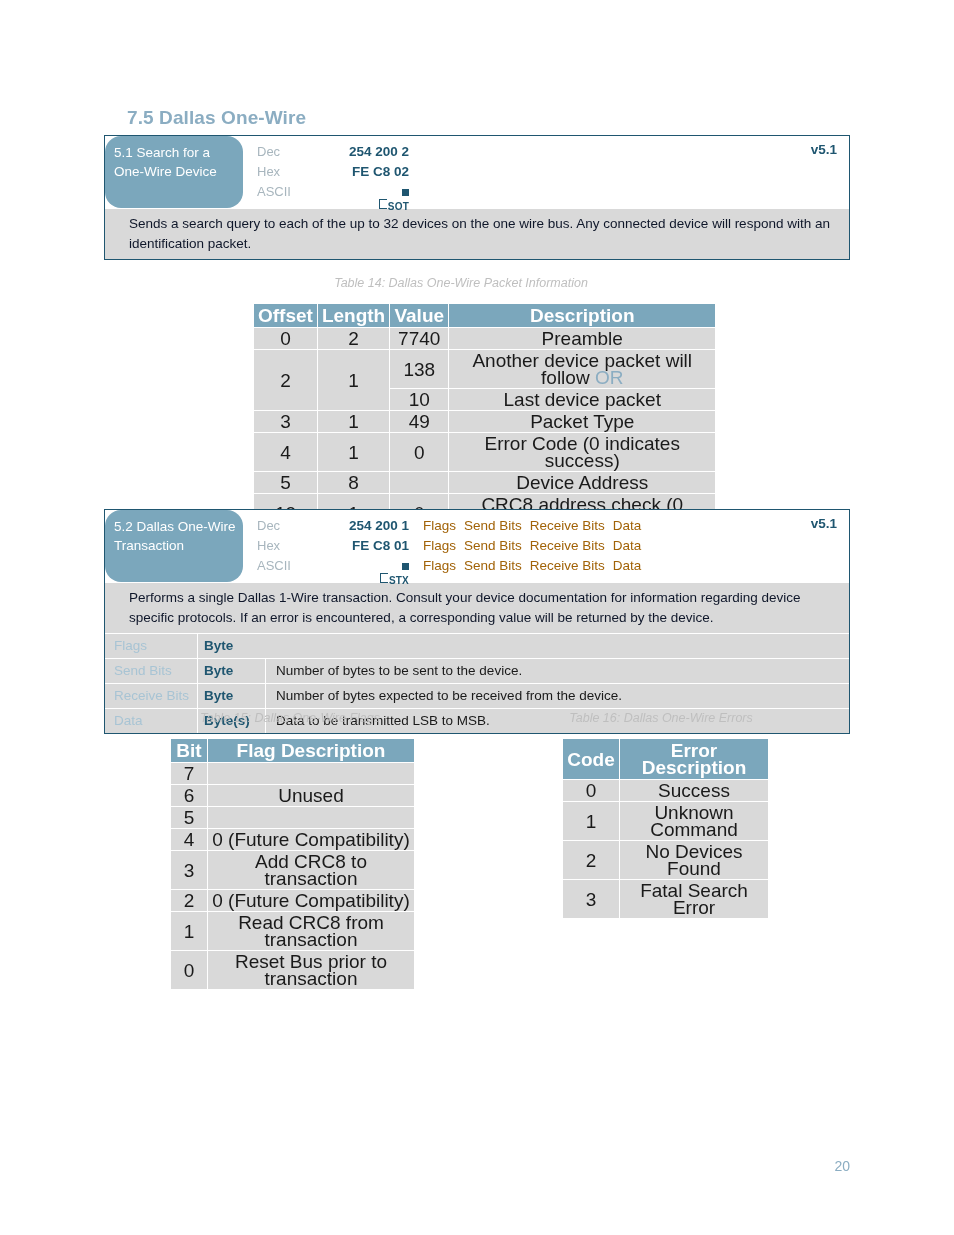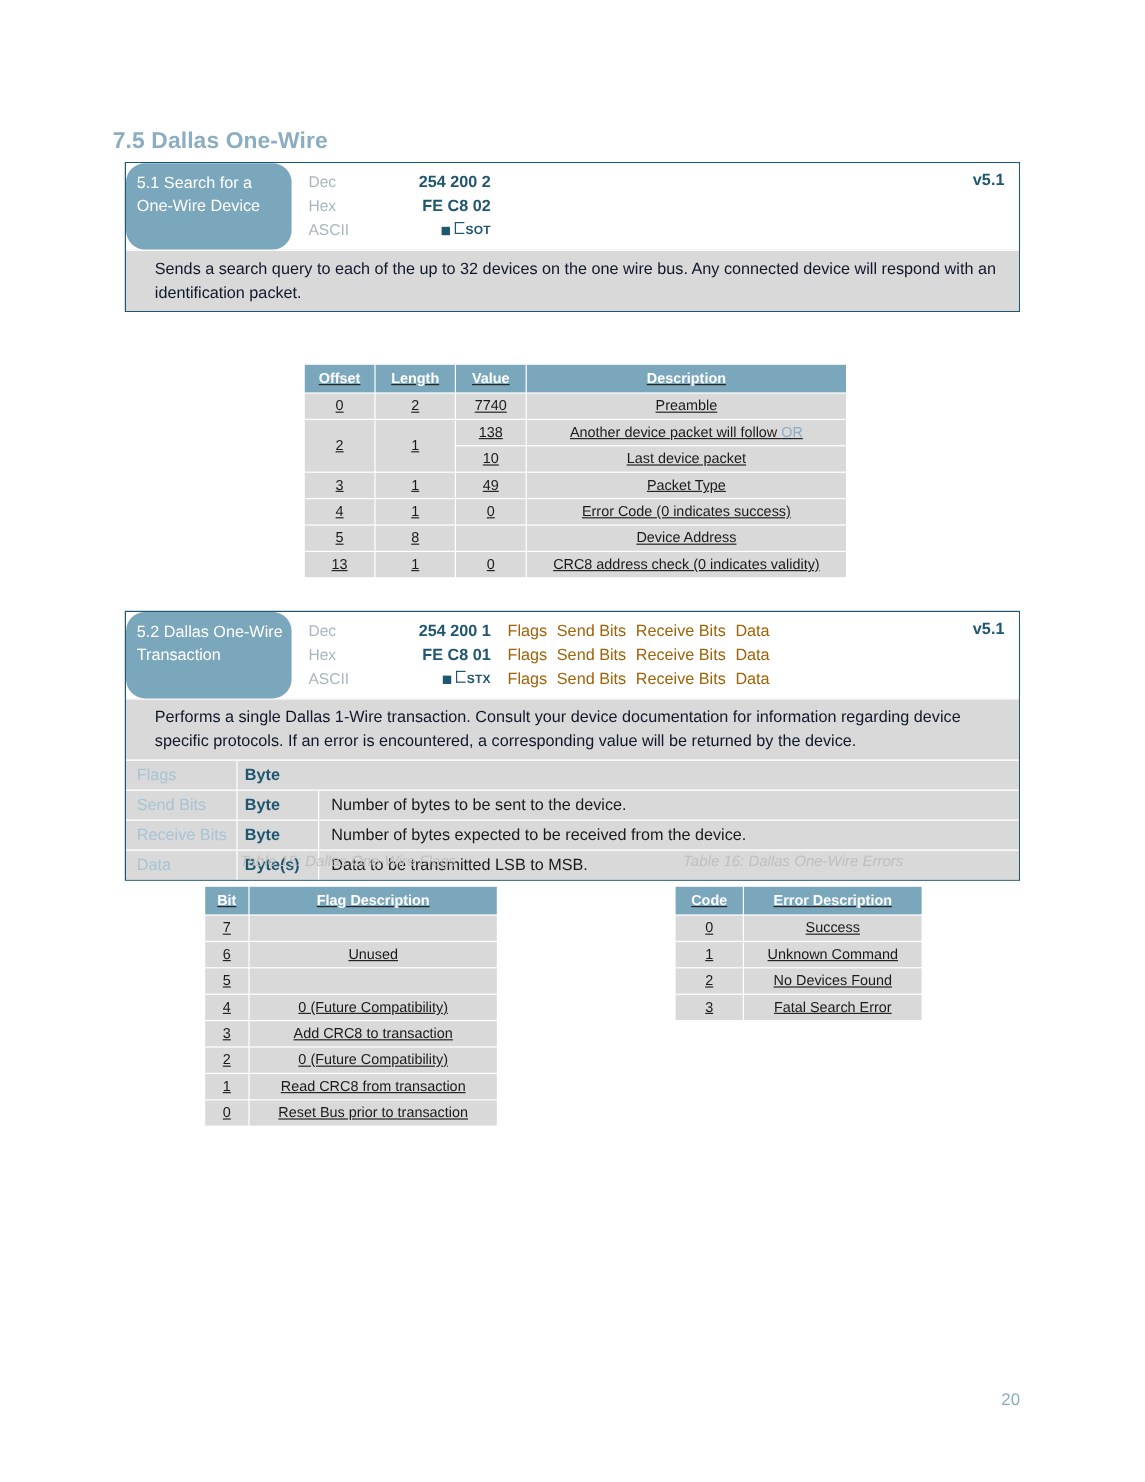--- a/index.html
+++ b/index.html
@@ -20,21 +20,21 @@
     position: relative;
     width: 954px;
     height: 1235px;
     box-sizing: border-box;
     padding: 0;
   }
 
   
   .section-heading {
     position: absolute;
-    left: 94px;
+    left: 127px;
     top: 107px;
     font-size: 19px;
     font-weight: bold;
     color: #8BADC2;
     letter-spacing: 0.1px;
   }
 
   
   .cmd-block {
     position: absolute;
@@ -105,20 +105,21 @@
   }
 
   
   .ascii-val {
     display: inline-flex;
     align-items: flex-end;
     justify-content: flex-end;
     gap: 4px;
     line-height: 1;
     padding-bottom: 2px;
+    flex-direction: column;
   }
   .glyph-square {
     display: inline-block;
     width: 7px;
     height: 7px;
     background: #1F5670;
     margin-bottom: 2px;
   }
   .ctrl-pic {
     display: inline-flex;
@@ -193,22 +194,21 @@
     font-style: italic;
     color: #BFBFBF;
     text-align: center;
   }
 
   
   .dtable {
     position: absolute;
     border-collapse: separate;
     border-spacing: 1.5px;
-    font-size: 12px;
-    text-decoration: underline;
+    font-size: 19px;
   }
   .dtable th {
     background: #7BA7BC;
     color: #ffffff;
     font-weight: bold;
     padding: 3px 4px;
     text-align: center;
     line-height: 17px;
   }
   .dtable td {
@@ -287,20 +287,21 @@
         </div>
 
         <div class="cmd-version">v5.1</div>
       </div>
     </div>
 
     <div class="cmd-desc">Sends a search query to each of the up to 32 devices on the one wire bus.  Any connected device will respond with an identification packet.</div>
 
   </div>
 
+  <div class="table-caption" id="cap-14" style="left:253px; top:276px; width:416px;">Table 14: Dallas One-Wire Packet Information</div>
 
   <table class="dtable" id="table-14">
     <thead>
       <tr>
         <th class="c-offset">Offset</th>
         <th class="c-length">Length</th>
         <th class="c-value">Value</th>
         <th class="c-desc">Description</th>
       </tr>
     </thead>

